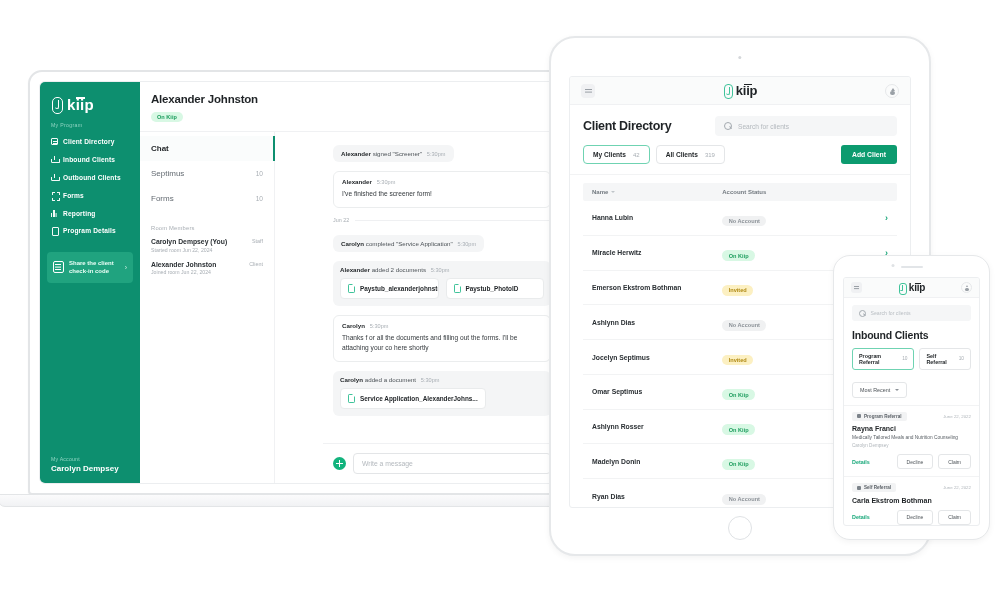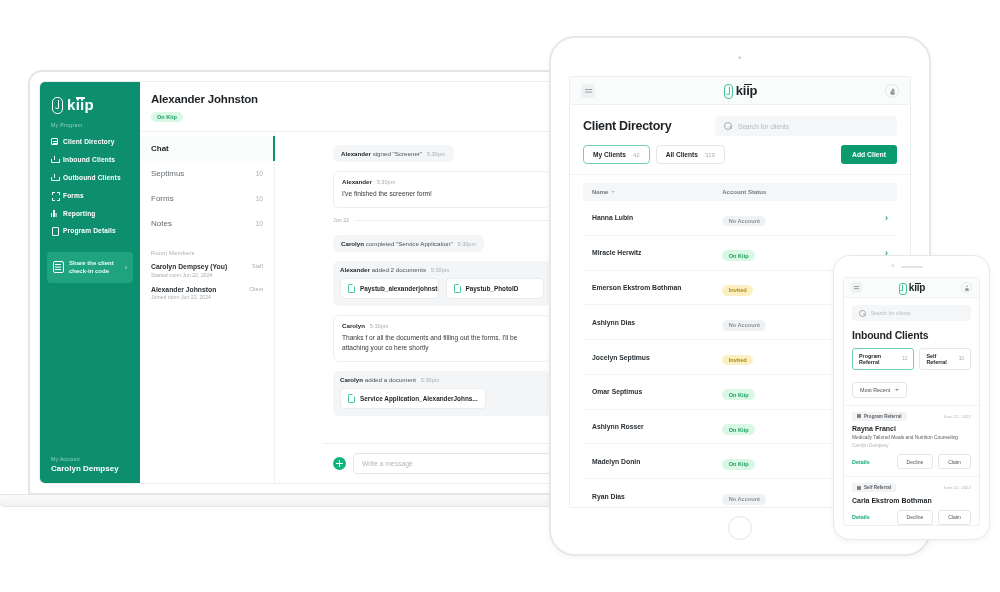--- a/index.html
+++ b/index.html
@@ -387,24 +387,20 @@
                 <span class="cnt"></span>
               </div>
               <div class="lp-tab">
                 <span>Septimus</span>
                 <span class="cnt">10</span>
               </div>
               <div class="lp-tab">
                 <span>Forms</span>
                 <span class="cnt">10</span>
               </div>
-              <div class="lp-tab">
-                <span>Notes</span>
-                <span class="cnt">10</span>
-              </div>
 
               <div class="lp-members">
                 <div class="ttl">Room Members</div>
                 <div class="lp-member">
                   <div>
                     <div class="nm">Carolyn Dempsey (You)</div>
                     <div class="sub">Started room Jun 22, 2024</div>
                   </div>
                   <div class="role">Staff</div>
                 </div>

